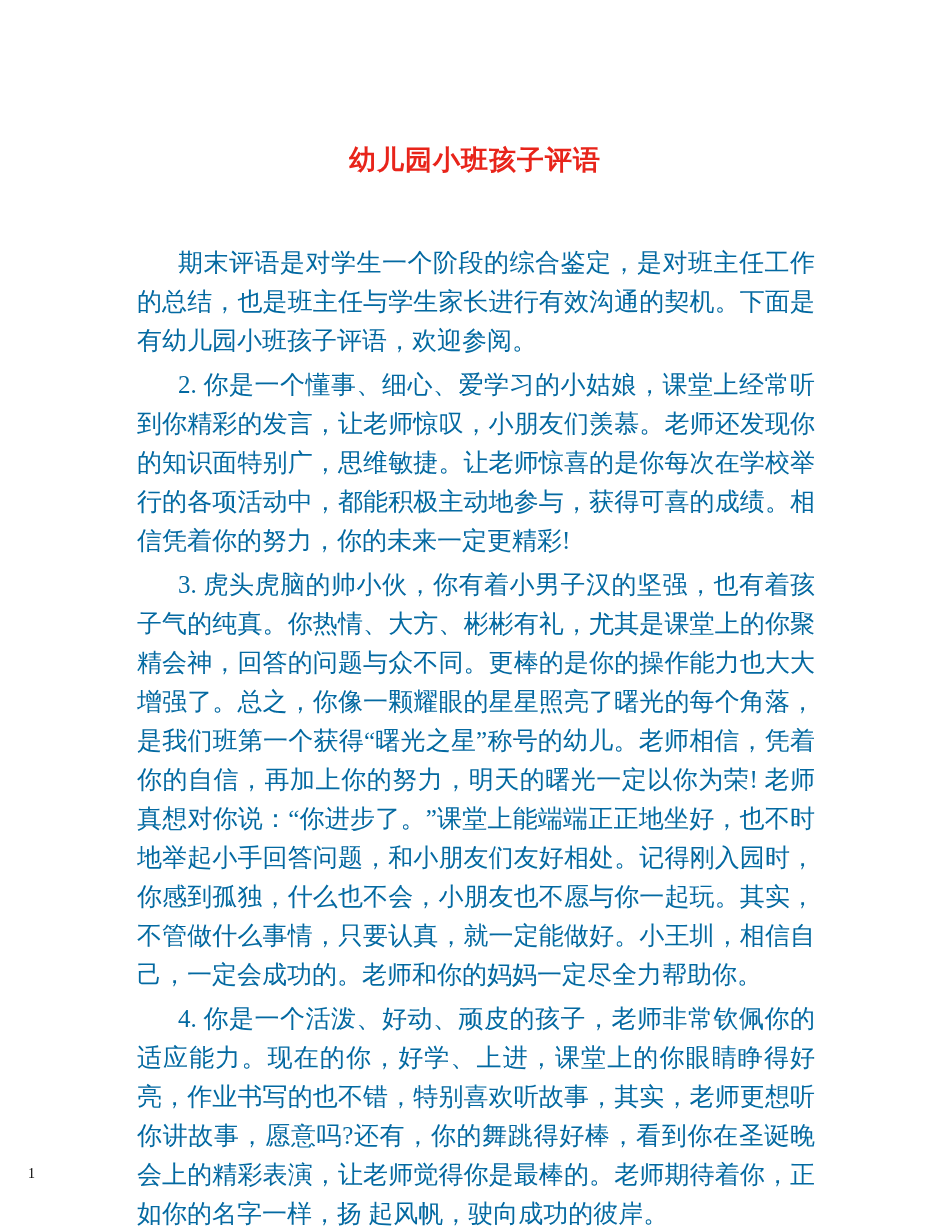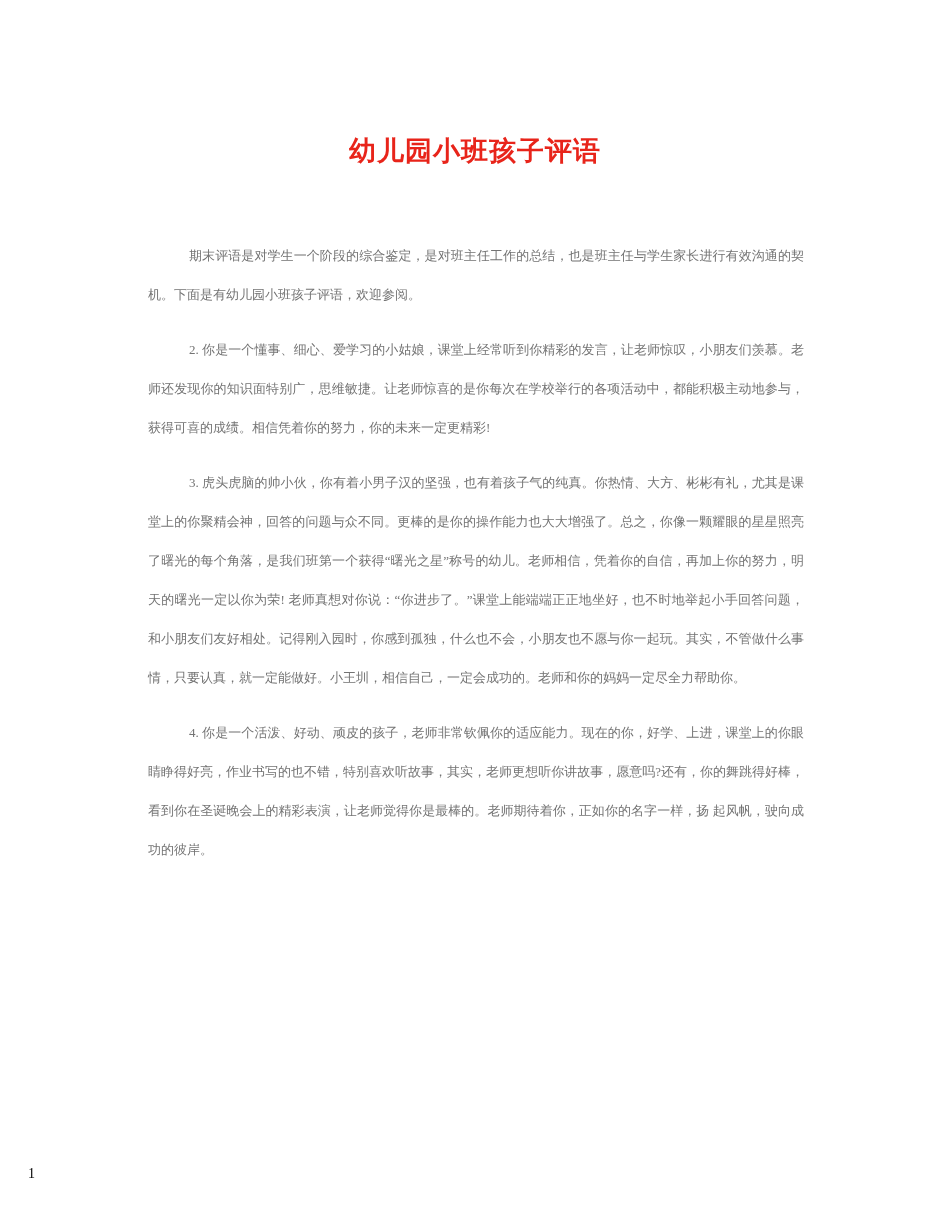--- a/index.html
+++ b/index.html
@@ -23,37 +23,37 @@
     height: 1230px;
     box-sizing: border-box;
     padding: 0;
   }
   .doc-title {
     text-align: center;
     color: #e8241a;
     font-size: 27px;
     font-weight: bold;
     letter-spacing: 1px;
-    margin: 7px;
+    margin: 16px;
     padding-top: 126px;
     font-family: "Liberation Serif", "DejaVu Serif", serif;
   }
   .body-text {
     margin: 0;
     padding: 0 130px 0 132px;
     padding-top: 44px;
   }
   .para {
-    margin: 16px;
-    font-size: 13px;
+    margin: 5px;
+    font-size: 25px;
     line-height: 39px;
     text-align: justify;
     text-justify: inter-ideograph;
     text-indent: 0;
-    color: #737373;
+    color: #0369a1;
     word-break: break-all;
   }
   .para.indent {
     text-indent: 41px;
   }
   .page-number {
     position: absolute;
     left: 28px;
     bottom: 48px;
     font-size: 14px;

